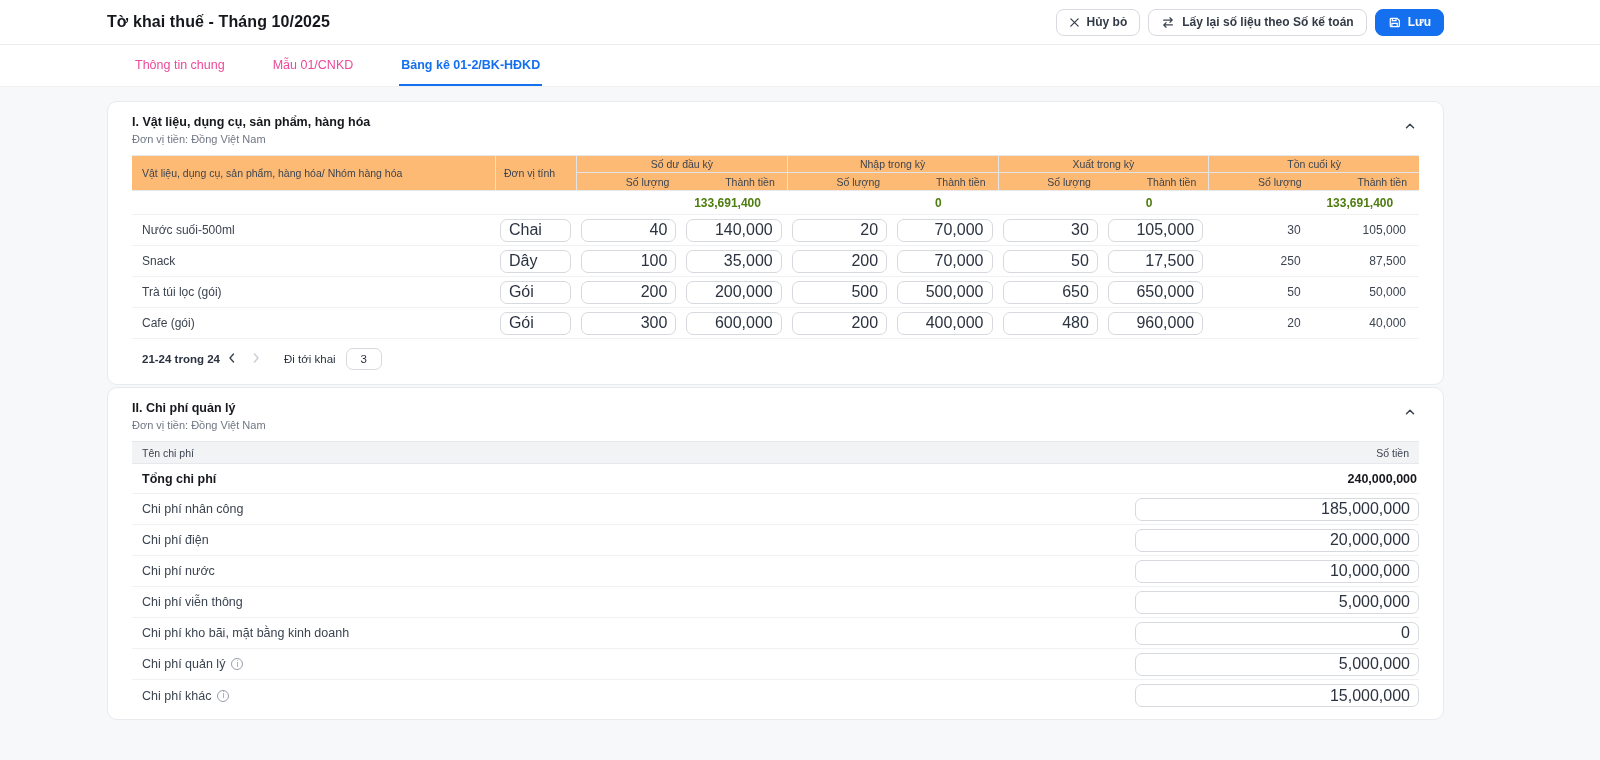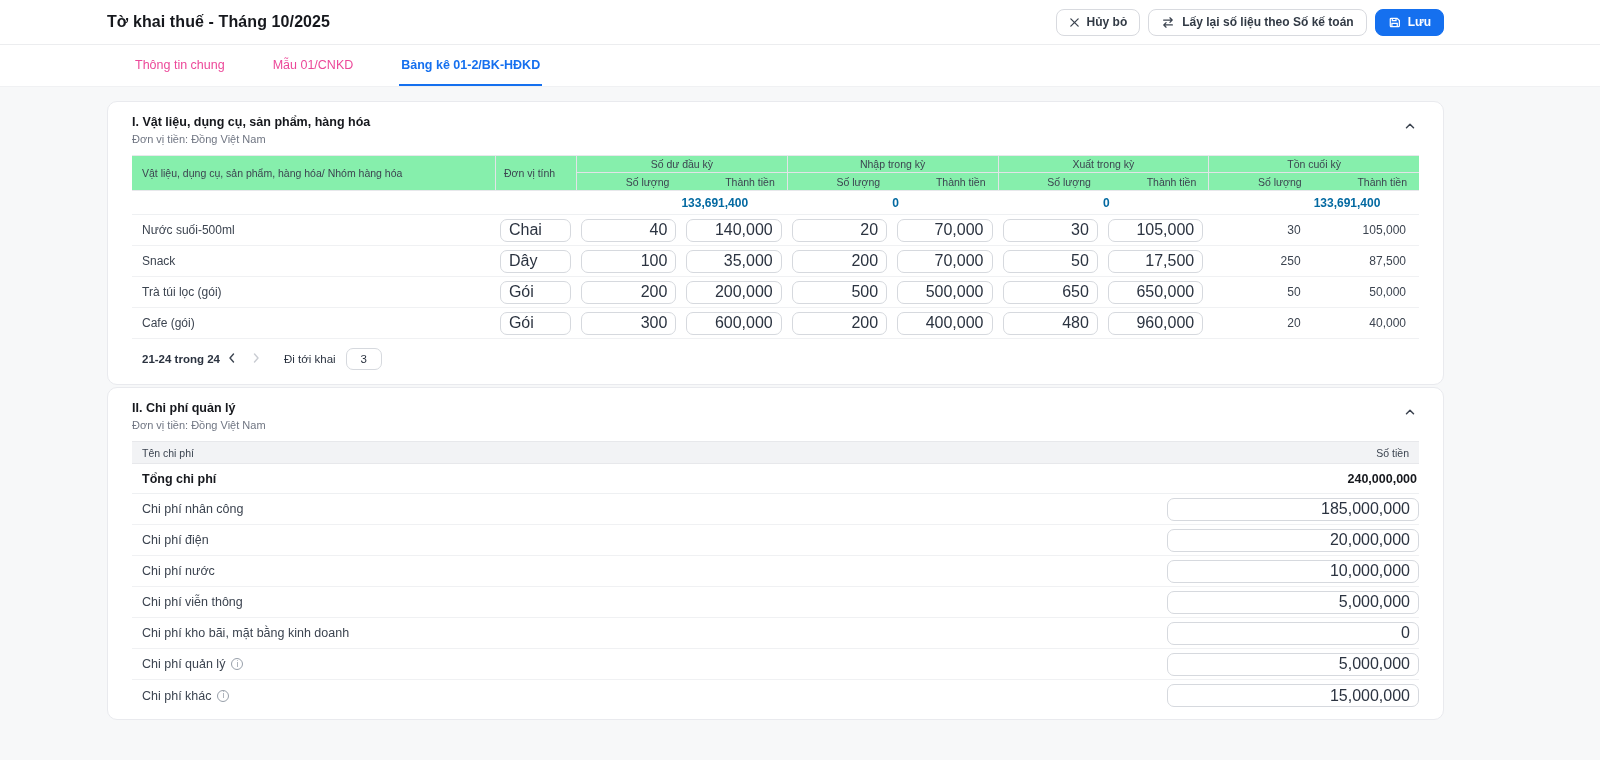--- a/index.html
+++ b/index.html
@@ -27,30 +27,30 @@
   
   .content{padding:14px 156px 0 107px;display:flex;flex-direction:column;gap:2px}
   .card{background:#fff;border:1px solid #e9eaee;border-radius:10px;padding:13px 24px 8px}
   .card-head{display:flex;justify-content:space-between;align-items:flex-start;margin-bottom:10px}
   .sec-title{font-size:12.5px;font-weight:bold;color:#16181d}
   .sec-sub{font-size:11px;color:#707683;margin-top:4px}
   .collapse{background:none;border:none;cursor:pointer;padding:4px 2px}
 
   
   .grid{display:grid;grid-template-columns:28.2% 6.3% repeat(8,1fr);align-items:center}
-  .inv-head{background:#86efac;border-top:1px solid #e7e8eb;border-bottom:1px solid #e7e8eb;
+  .inv-head{background:#fdba74;border-top:1px solid #e7e8eb;border-bottom:1px solid #e7e8eb;
             grid-template-rows:17px 17px}
   .hc{font-size:10.5px;color:#3c4450;display:flex;align-items:center;height:100%}
   .h-name{grid-row:1/3;grid-column:1;padding-left:10px}
   .h-unit{grid-row:1/3;grid-column:2;border-left:1px solid #e2e4e8;padding-left:8px}
   .hg{grid-row:1;justify-content:center;border-left:1px solid #e2e4e8;border-bottom:1px solid #e2e4e8}
   .hs{grid-row:2;justify-content:flex-end;padding-right:12px}
   .hs.bl{border-left:1px solid #e2e4e8}
   .inv-totals{height:24px;border-bottom:1px solid #eef0f2}
-  .tv{text-align:left;padding-right:13px;font-size:12px;font-weight:bold;color:#0369a1}
+  .tv{text-align:center;padding-right:13px;font-size:12px;font-weight:bold;color:#4d7c0f}
   .tr{height:31px;border-bottom:1px solid #f0f1f3}
   .td{padding:0 5px}
   .td.name{font-size:12px;color:#3c4450;padding-left:10px}
   .td.num{font-size:12px;color:#3c4450;text-align:right;padding-right:13px}
   .inp{width:100%;height:23px;border:1px solid #d6d9de;border-radius:7px;font-size:16px;text-align:right;
        padding:0 8px;color:#2b3340;background:#fff;outline:none}
   .inp.left{text-align:left}
 
   
   .pagination{display:flex;align-items:center;padding:9px 0 6px 10px;font-size:11.5px;color:#2b3340}
@@ -65,21 +65,21 @@
   .exp-head{display:flex;justify-content:space-between;align-items:center;height:23px;padding:0 10px;
             background:#f2f3f5;border-top:1px solid #e7e8eb;border-bottom:1px solid #e7e8eb;
             font-size:10.5px;color:#3c4450}
   .exp-total{display:flex;justify-content:space-between;align-items:center;height:30px;padding:0 2px 0 10px;
              border-bottom:1px solid #eef0f2;font-size:12.5px;font-weight:bold;color:#16181d}
   .exp-row{display:flex;justify-content:space-between;align-items:center;height:31px;
            border-bottom:1px solid #f0f1f3;padding-left:10px}
   .exp-row:last-child{border-bottom:none}
   .exp-label-wrap{display:flex;align-items:center}
   .exp-label{font-size:12.5px;color:#3c4450}
-  .exp-inp{width:252px}
+  .exp-inp{width:284px}
   .info{display:inline-flex;width:12px;height:12px;border:1px solid #98a0aa;border-radius:50%;
         color:#98a0aa;font-size:8.5px;line-height:1;align-items:center;justify-content:center;
         margin-left:6px;cursor:pointer}
 </style>
 </head>
 <body style="--accent: #1570ef;">
 
 <header class="topbar">
   <h1>Tờ khai thuế - Tháng 10/2025</h1>
   <div class="topbar-actions">

